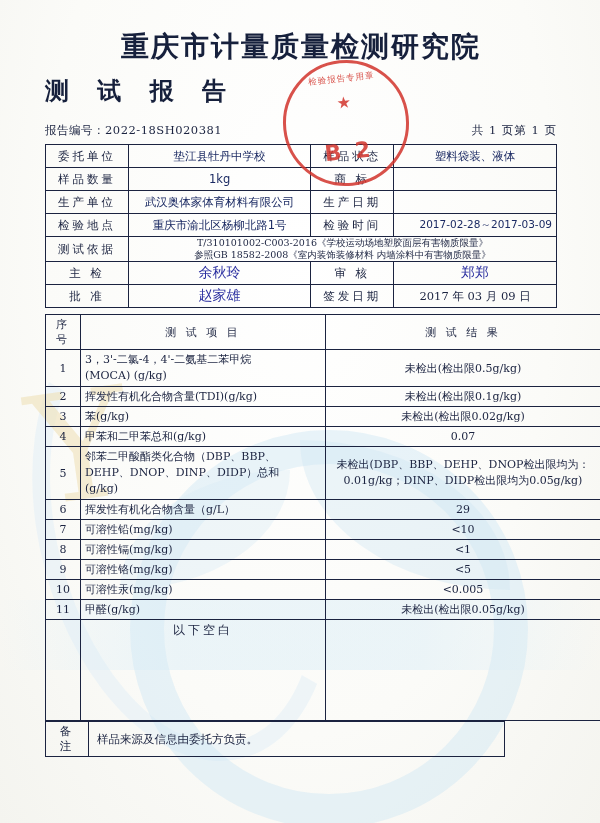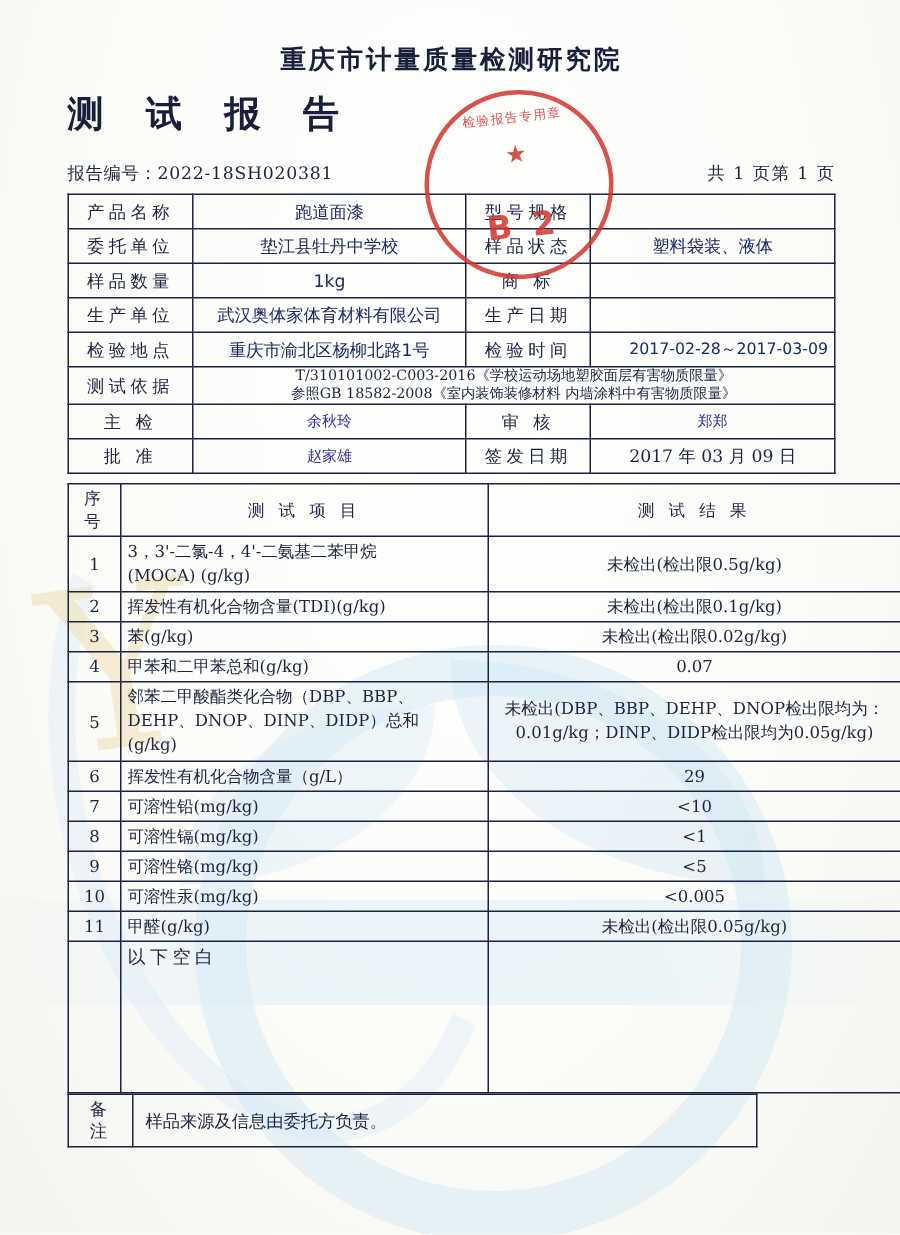--- a/index.html
+++ b/index.html
@@ -60,21 +60,21 @@
   }
 
   .sheet{
     position:absolute;
     left:45px;top:28px;width:512px;
     font-family:"DejaVu Serif","Liberation Serif",serif;
     color:#1b2340;
   }
   .title1{
     text-align:center;
-    font-size:17px;
+    font-size:28px;
     letter-spacing:2px;
     font-weight:bold;
     color:#16203c;
   }
   .title2{
     text-align:left;
     font-size:24px;
     letter-spacing:10px;
     font-weight:bold;
     margin-top:9px;
@@ -108,21 +108,21 @@
     font-family:"DejaVu Sans","Liberation Sans",sans-serif;
     color:#1b2a63;
   }
   .val.sm{font-size:10.5px;text-align:right;}
   .val.tiny{font-size:9.5px;line-height:12px;white-space:normal;text-align:center;margin-top:16px;}
   .lab2{width:74px;text-align:center;letter-spacing:3px;}
 
   .sig{
     font-family:Liberation Sans, sans-serif;
     color:#2b2fa0;
-    font-size:10px;
+    font-size:14px;
     margin-top:43px;
   }
 
   table.results{
     margin-top:6px;
     width:556px;
     border-collapse:collapse;
     font-size:11px;
   }
   table.results th,table.results td{
@@ -135,20 +135,21 @@
     font-weight:normal;
     letter-spacing:3px;
     text-align:center;
     font-size:11px;
   }
   .c-no{width:26px;text-align:center;}
   .c-item{width:236px;}
   .c-res{text-align:center;}
   .multi{line-height:16px;}
   .blank-label{
+    text-align:center;
     letter-spacing:3px;
     padding-top:4px;
     font-size:12px;
   }
   .tall{height:96px;}
 
   table.note{
     margin-top:0;
     width:460px;
     border-collapse:collapse;
@@ -204,26 +205,20 @@
     <div class="title1">重庆市计量质量检测研究院</div>
     <div class="title2">测 试 报 告</div>
 
     <div class="row-no">
       <span class="rno">报告编号：2022-18SH020381</span>
       <span class="pgs">共 1 页第 1 页</span>
     </div>
 
     <table class="info">
       <tbody>
-          <tr>
-        <td class="lab">产品名称</td>
-        <td class="val hand">跑道面漆</td>
-        <td class="lab2">型号规格</td>
-        <td class="val hand"></td>
-      </tr>
       <tr>
         <td class="lab">委托单位</td>
         <td class="val hand">垫江县牡丹中学校</td>
         <td class="lab2">样品状态</td>
         <td class="val hand">塑料袋装、液体</td>
       </tr>
       <tr>
         <td class="lab">样品数量</td>
         <td class="val hand">1kg</td>
         <td class="lab2">商  标</td>

